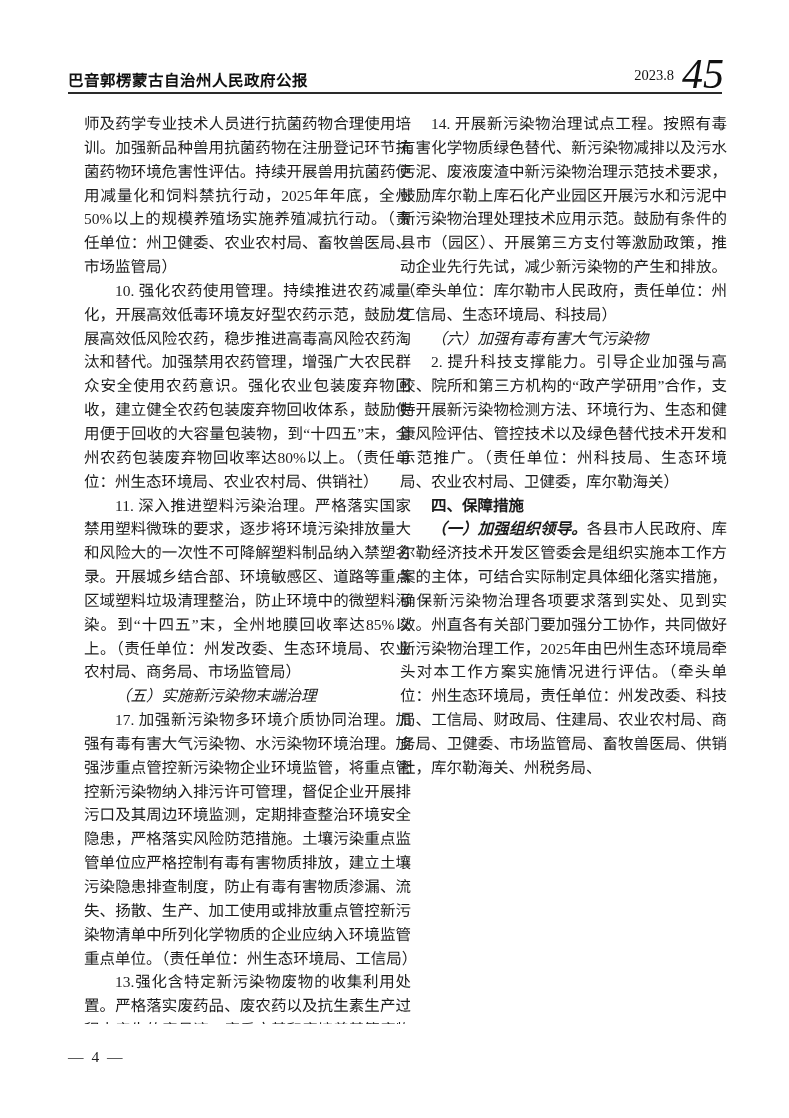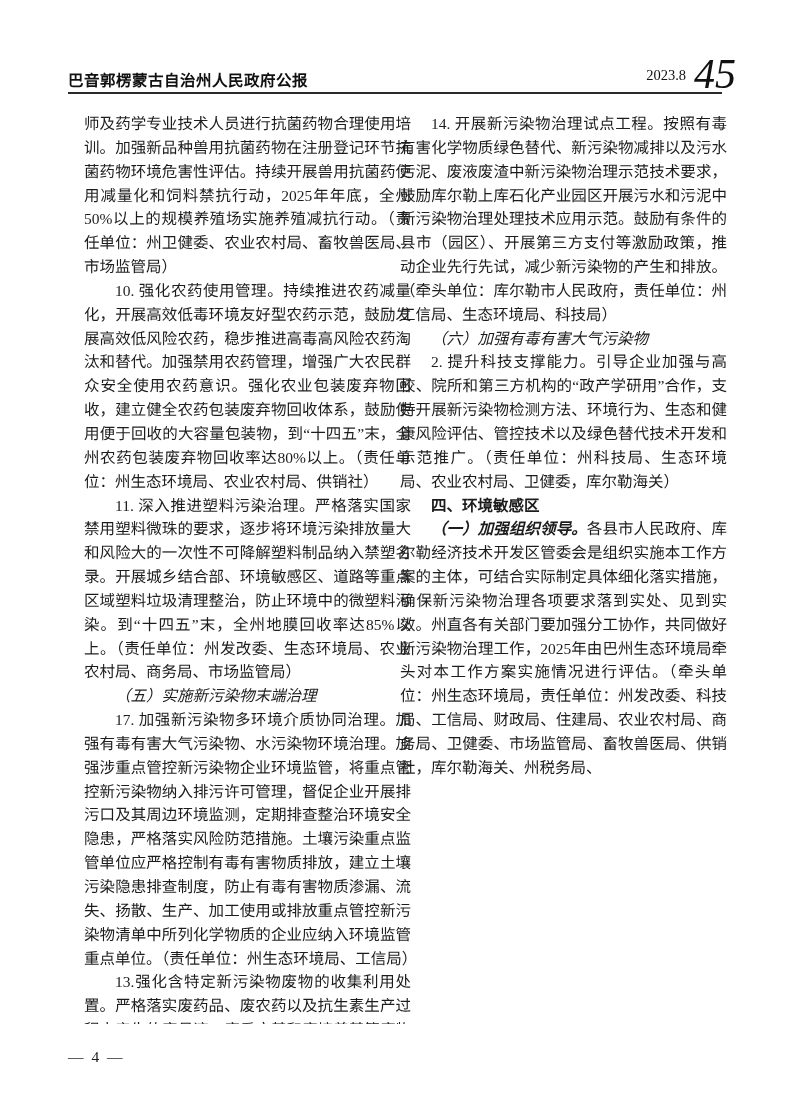--- a/index.html
+++ b/index.html
@@ -30,21 +30,21 @@
     bottom: 4px;
     font-family: "Liberation Sans", sans-serif;
     font-weight: bold;
     font-size: 15.5px;
     letter-spacing: 0.5px;
     color: #111;
     white-space: nowrap;
   }
   .issue-wrap {
     position: absolute;
-    right: 0;
+    right: 12px;
     bottom: -4px;
     white-space: nowrap;
   }
   .issue-date {
     font-family: "Liberation Serif", serif;
     font-size: 14.5px;
     color: #111;
     vertical-align: 8px;
   }
   .issue-number {
@@ -126,21 +126,21 @@
     <p class="ind">11. 深入推进塑料污染治理。严格落实国家禁用塑料微珠的要求，逐步将环境污染排放量大和风险大的一次性不可降解塑料制品纳入禁塑名录。开展城乡结合部、环境敏感区、道路等重点区域塑料垃圾清理整治，防止环境中的微塑料污染。到“十四五”末，全州地膜回收率达85%以上。（责任单位：州发改委、生态环境局、农业农村局、商务局、市场监管局）</p>
     <p class="h-kai">（五）实施新污染物末端治理</p>
     <p class="ind">17. 加强新污染物多环境介质协同治理。加强有毒有害大气污染物、水污染物环境治理。加强涉重点管控新污染物企业环境监管，将重点管控新污染物纳入排污许可管理，督促企业开展排污口及其周边环境监测，定期排查整治环境安全隐患，严格落实风险防范措施。土壤污染重点监管单位应严格控制有毒有害物质排放，建立土壤污染隐患排查制度，防止有毒有害物质渗漏、流失、扬散、生产、加工使用或排放重点管控新污染物清单中所列化学物质的企业应纳入环境监管重点单位。（责任单位：州生态环境局、工信局）</p>
     <p class="ind">13.强化含特定新污染物废物的收集利用处置。严格落实废药品、废农药以及抗生素生产过程中产生的废母液、废反应基和废培养基等废物的收集利</p>
   </div>
 
   <div class="column column-right">
     <p class="ind">14. 开展新污染物治理试点工程。按照有毒有害化学物质绿色替代、新污染物减排以及污水污泥、废液废渣中新污染物治理示范技术要求，鼓励库尔勒上库石化产业园区开展污水和污泥中新污染物治理处理技术应用示范。鼓励有条件的县市（园区）、开展第三方支付等激励政策，推动企业先行先试，减少新污染物的产生和排放。（牵头单位：库尔勒市人民政府，责任单位：州工信局、生态环境局、科技局）</p>
     <p class="h-kai">（六）加强有毒有害大气污染物</p>
     <p class="ind">2. 提升科技支撑能力。引导企业加强与高校、院所和第三方机构的“政产学研用”合作，支持开展新污染物检测方法、环境行为、生态和健康风险评估、管控技术以及绿色替代技术开发和示范推广。（责任单位：州科技局、生态环境局、农业农村局、卫健委，库尔勒海关）</p>
-    <p class="h-bold">四、环境敏感区</p>
+    <p class="h-bold">四、保障措施</p>
     <p class="ind">
       <span class="lead">（一）加强组织领导。</span><span>各县市人民政府、库尔勒经济技术开发区管委会是组织实施本工作方案的主体，可结合实际制定具体细化落实措施，确保新污染物治理各项要求落到实处、见到实效。州直各有关部门要加强分工协作，共同做好新污染物治理工作，2025年由巴州生态环境局牵头对本工作方案实施情况进行评估。（牵头单位：州生态环境局，责任单位：州发改委、科技局、工信局、财政局、住建局、农业农村局、商务局、卫健委、市场监管局、畜牧兽医局、供销社，库尔勒海关、州税务局、</span>
     </p>
   </div>
 
   <div class="footer">— 4 —</div>
 
 </div>
 
 </body></html>

